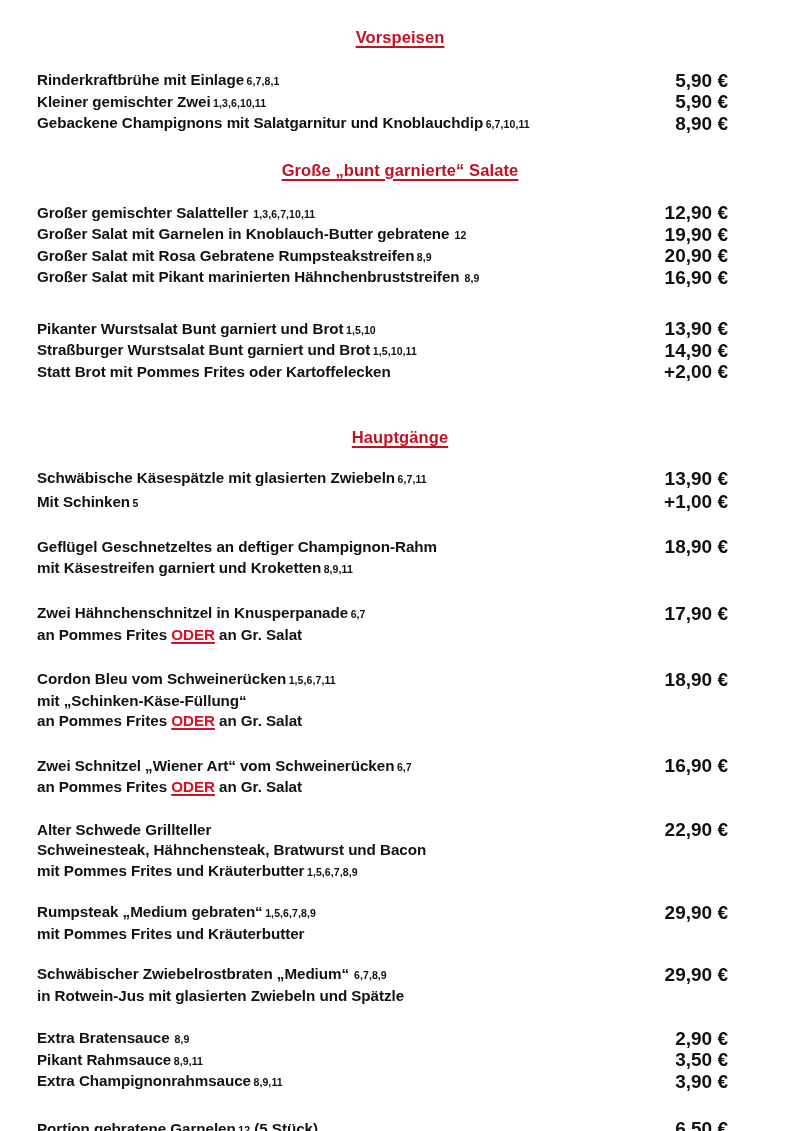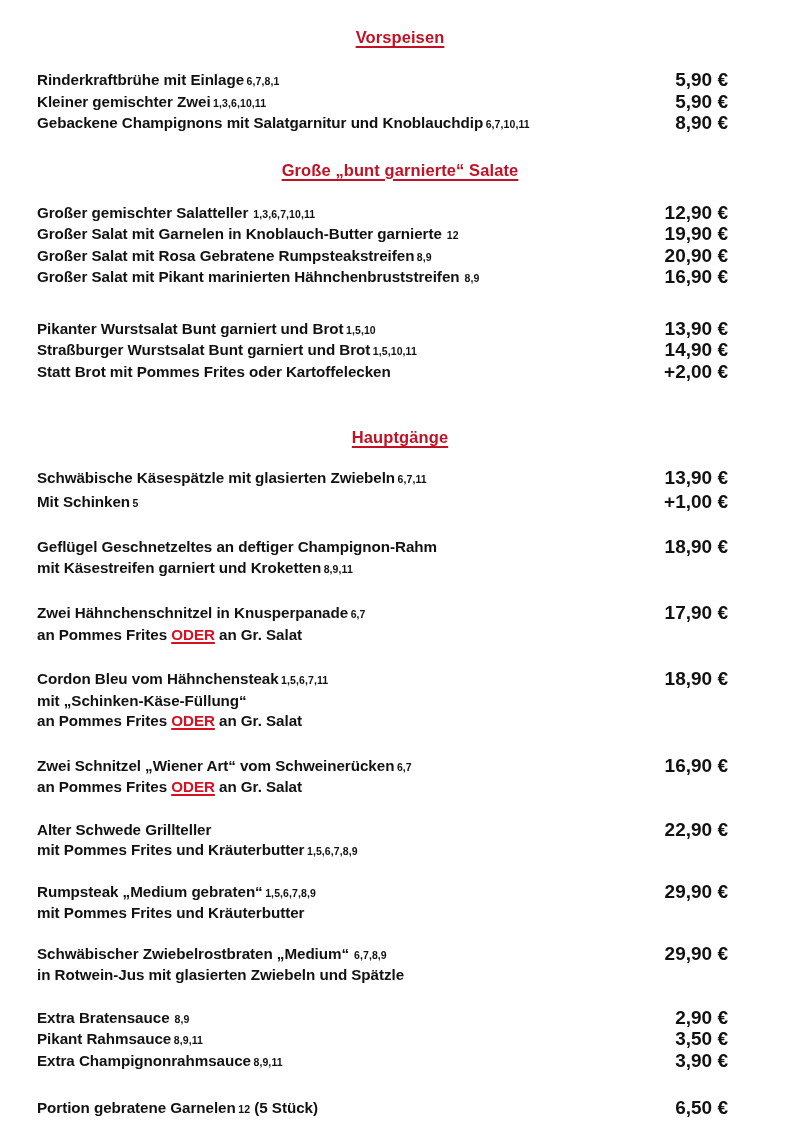--- a/index.html
+++ b/index.html
@@ -38,21 +38,21 @@
     text-underline-offset: 3px;
     text-decoration-thickness: 2px;
   }
 
   
   .group {
     margin: 0;
   }
   .row {
     display: flex;
-    align-items: flex-start;
+    align-items: center;
     justify-content: space-between;
     line-height: 20.5px;
   }
   .row .desc {
     font-size: 15.2px;
     font-weight: bold;
     color: #111111;
     letter-spacing: -0.05px;
     flex: 0 1 auto;
     padding-right: 12px;
@@ -136,21 +136,21 @@
   </div>
 
   <div class="sp-24"></div>
 
   <div class="group">
     <div class="row">
       <div class="desc"><span>Großer gemischter Salatteller</span><span class="alg sp">1,3,6,7,10,11</span></div>
       <div class="price">12,90 €</div>
     </div>
     <div class="row">
-      <div class="desc"><span>Großer Salat mit Garnelen in Knoblauch-Butter garnierte</span><span class="alg sp">12</span></div>
+      <div class="desc"><span>Großer Salat mit Garnelen in Knoblauch-Butter gebratene</span><span class="alg sp">12</span></div>
       <div class="price">19,90 €</div>
     </div>
     <div class="row">
       <div class="desc"><span>Großer Salat mit Rosa Gebratene Rumpsteakstreifen</span><span class="alg">8,9</span></div>
       <div class="price">20,90 €</div>
     </div>
     <div class="row">
       <div class="desc"><span>Großer Salat mit Pikant marinierten Hähnchenbruststreifen</span><span class="alg sp">8,9</span></div>
       <div class="price">16,90 €</div>
     </div>
@@ -208,40 +208,41 @@
 
     <div class="row">
       <div class="desc"><span>Zwei Hähnchenschnitzel in Knusperpanade</span><span class="alg">6,7</span></div>
       <div class="price">17,90 €</div>
     </div>
     <div class="subline"><span>an Pommes Frites </span><span class="oder">ODER</span><span> </span><span>an Gr. Salat</span></div>
 
     <div class="sp-24"></div>
 
     <div class="row">
-      <div class="desc"><span>Cordon Bleu vom Hähnchensteak</span><span class="alg">1,5,6,7,11</span></div>
+      <div class="desc"><span>Cordon Bleu vom Schweinerücken</span><span class="alg">1,5,6,7,11</span></div>
       <div class="price">18,90 €</div>
     </div>
     <div class="subline"><span>mit „Schinken-Käse-Füllung“</span></div>
     <div class="subline"><span>an Pommes Frites </span><span class="oder">ODER</span><span> </span><span>an Gr. Salat</span></div>
 
     <div class="sp-24"></div>
 
     <div class="row">
       <div class="desc"><span>Zwei Schnitzel „Wiener Art“ vom Schweinerücken</span><span class="alg">6,7</span></div>
       <div class="price">16,90 €</div>
     </div>
     <div class="subline"><span>an Pommes Frites </span><span class="oder">ODER</span><span> an Gr. Salat</span></div>
 
     <div class="sp-22"></div>
 
     <div class="row">
       <div class="desc"><span>Alter Schwede Grillteller</span></div>
       <div class="price">22,90 €</div>
     </div>
+    <div class="subline"><span>Schweinesteak, Hähnchensteak, Bratwurst und Bacon</span></div>
     <div class="subline"><span>mit Pommes Frites und Kräuterbutter</span><span class="alg">1,5,6,7,8,9</span></div>
 
     <div class="sp-20"></div>
 
     <div class="row">
       <div class="desc"><span>Rumpsteak „Medium gebraten“</span><span class="alg">1,5,6,7,8,9</span></div>
       <div class="price">29,90 €</div>
     </div>
     <div class="subline"><span>mit Pommes Frites und Kräuterbutter</span></div>
 

